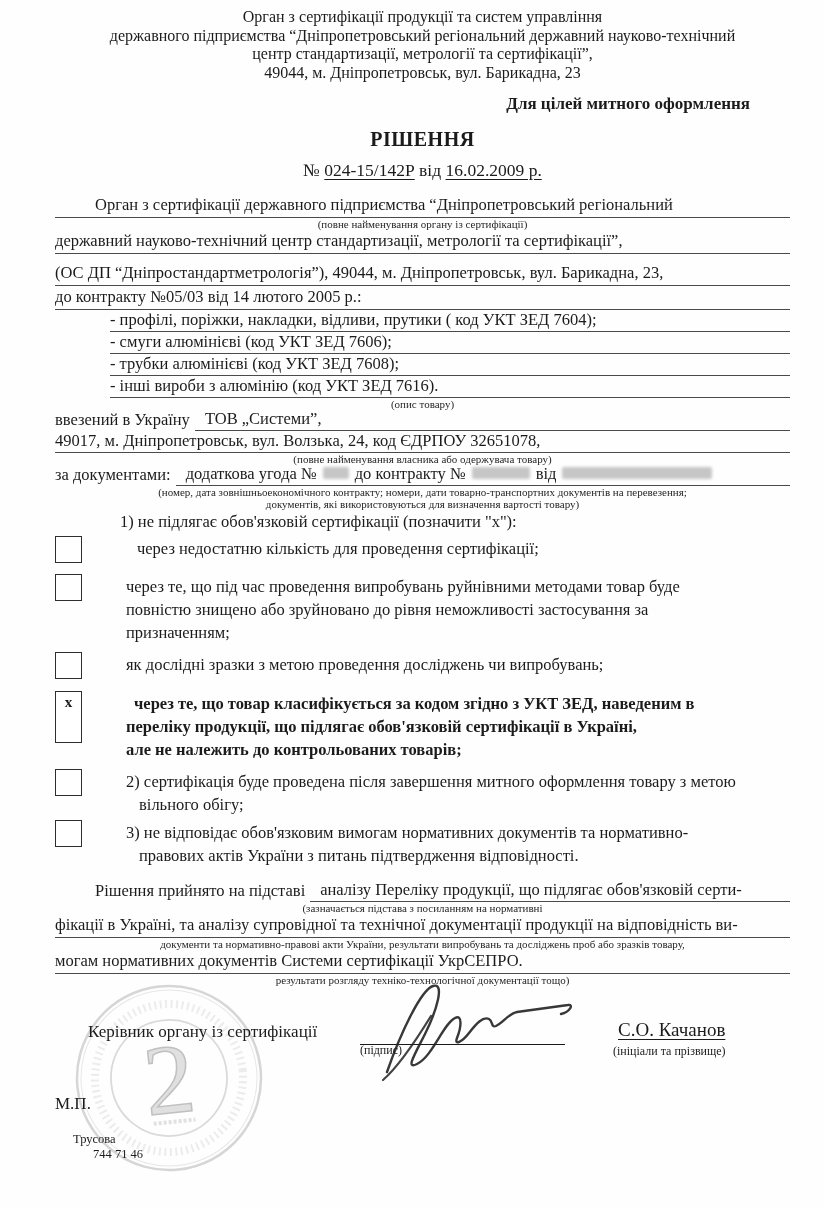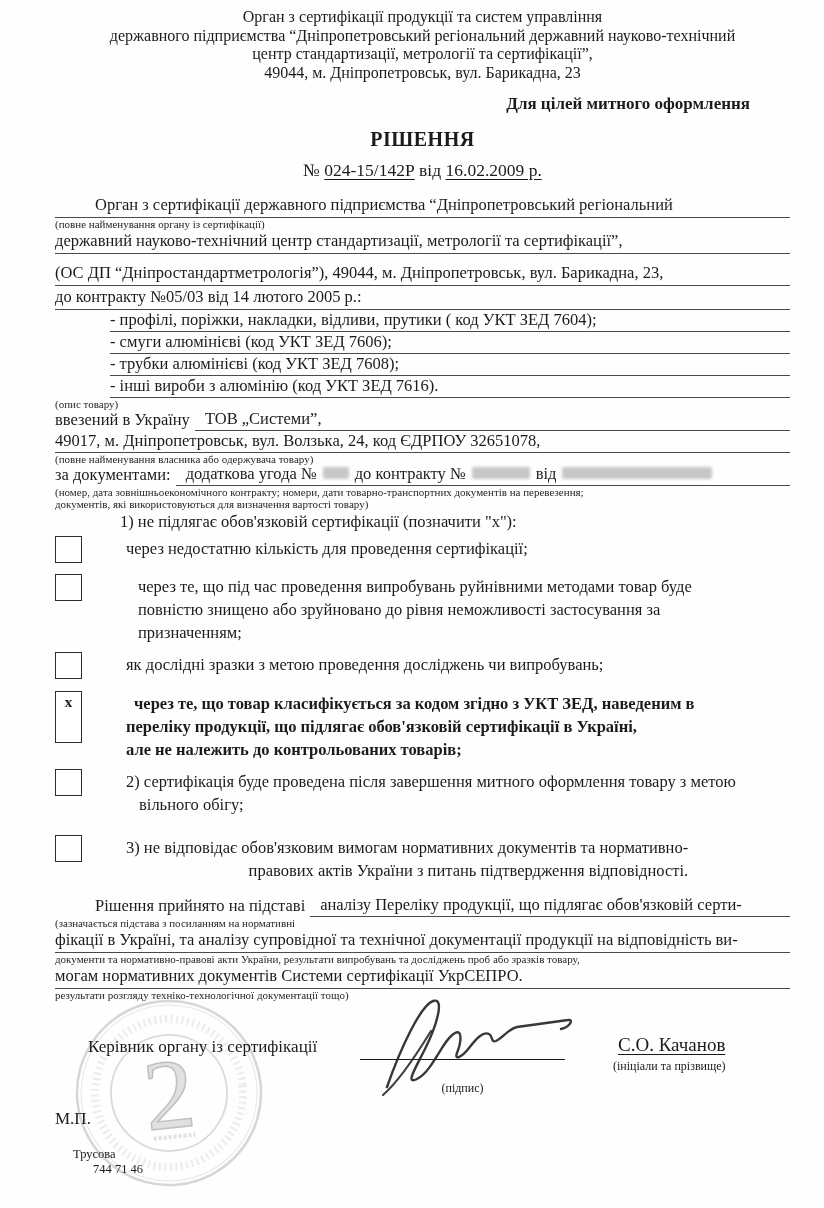--- a/index.html
+++ b/index.html
@@ -11,41 +11,41 @@
   .hdr{text-align:center;font-size:16px;line-height:18.5px;}
   .purpose{font-weight:bold;text-align:right;font-size:17px;margin-top:12px;padding-right:40px;height:20px;}
   .title{text-align:center;font-weight:bold;font-size:20px;margin-top:14px;height:24px;letter-spacing:.5px;}
   .numline{text-align:center;font-size:17.5px;margin-top:8px;height:22px;}
   .u{text-decoration:underline;text-underline-offset:3px;text-decoration-thickness:1px;}
   .uline{border-bottom:1px solid #4a4a4a;line-height:22px;height:23px;white-space:nowrap;overflow:hidden;}
   .h21{height:21px;line-height:20px;}
   .ti40{text-indent:40px;}
   .ml55{margin-left:55px;}
   .mt8{margin-top:8px;} .mt10{margin-top:10px;} .mt12{margin-top:12px;}
-  .cap{font-size:11px;line-height:12px;height:12px;color:#262626;}
+  .cap{font-size:11px;text-align:center;line-height:12px;height:12px;color:#262626;}
   .flexline{display:flex;align-items:flex-end;height:23px;}
   .flexline.h21{height:21px;}
   .flexline .lbl{white-space:nowrap;padding-right:5px;line-height:22px;}
   .flexline .fill{flex:1;border-bottom:1px solid #4a4a4a;padding-left:10px;line-height:22px;white-space:nowrap;overflow:hidden;}
   .clause-h{margin-left:65px;margin-top:2px;height:20px;line-height:20px;}
   .cbrow{display:flex;align-items:flex-start;}
   .cbox{width:25px;height:25px;border:1.5px solid #2e2e2e;flex:0 0 auto;margin-right:44px;
         text-align:center;font-weight:bold;font-size:15px;line-height:20px;background:#fff;}
   .cbox.tall{height:50px;}
   .cbtext{line-height:23px;padding-top:1px;}
   .cbtext div{white-space:nowrap;}
   .cbtext.bold{font-weight:bold;}
   .ind8{text-indent:8px;}
   .redact{display:inline-block;height:12px;background:#c6c6c6;filter:blur(1.5px);border-radius:2px;vertical-align:baseline;margin:0 6px;}
   .r1{width:26px;} .r2{width:58px;} .r3{width:150px;}
   .sign-area{position:relative;height:205px;margin-top:0;}
   .sign-area .abs{position:absolute;}
   .role{left:33px;top:36px;font-size:17px;z-index:2;}
   .sigline{left:305px;top:30px;width:205px;height:28px;border-bottom:1.5px solid #1a1a1a;z-index:1;}
-  .sigcap{left:305px;top:80px;width:205px;text-align:center;font-size:12px;z-index:2;}
+  .sigcap{left:305px;top:57px;width:205px;text-align:left;font-size:12px;z-index:2;}
   .signame{left:563px;top:33px;font-size:19px;z-index:2;}
   .namecap{left:558px;top:58px;font-size:12px;z-index:2;}
   .mp{left:0;top:108px;font-size:17px;z-index:2;}
   .clerk{left:18px;top:146px;font-size:12.5px;z-index:2;}
   .phone{left:38px;top:161px;font-size:12.5px;z-index:2;}
   .stamp{left:18px;top:-4px;width:192px;height:192px;z-index:0;opacity:.8;transform:rotate(-6deg);}
   .sig-svg{left:288px;top:-10px;width:240px;height:105px;z-index:2;}
 </style>
 </head>
 <body>
@@ -94,28 +94,28 @@
     <span class="lbl">за документами:</span>
     <span class="fill">
       <span>додаткова угода №</span><span class="redact r1"></span><span>до контракту №</span><span class="redact r2"></span><span>від</span><span class="redact r3"></span>
     </span>
   </div>
   <div class="cap">(номер, дата зовнішньоекономічного контракту; номери, дати товарно-транспортних документів на перевезення;</div>
   <div class="cap">документів, які використовуються для визначення вартості товару)</div>
 
   <div class="clause-h">1) не підлягає обов'язковій сертифікації (позначити "х"):</div>
 
-  <div class="cbrow" style="margin-top:4px;">
+  <div class="cbrow" style="margin-top:4px;gap:11px;">
     <div class="cbox"><span></span></div>
     <div class="cbtext">
       <div>через недостатню кількість для проведення сертифікації;</div>
     </div>
   </div>
 
-  <div class="cbrow" style="margin-top:11px;gap:12px;">
+  <div class="cbrow" style="margin-top:11px;">
     <div class="cbox"><span></span></div>
     <div class="cbtext">
       <div>через те, що під час проведення випробувань руйнівними методами товар буде</div>
       <div>повністю знищено або зруйновано до рівня неможливості застосування за</div>
       <div>призначенням;</div>
     </div>
   </div>
 
   <div class="cbrow" style="margin-top:8px;">
     <div class="cbox"><span></span></div>
@@ -134,21 +134,21 @@
   </div>
 
   <div class="cbrow" style="margin-top:8px;">
     <div class="cbox"><span></span></div>
     <div class="cbtext">
       <div>2) сертифікація буде проведена після завершення митного оформлення товару з метою</div>
       <div style="padding-left:13px;">вільного обігу;</div>
     </div>
   </div>
 
-  <div class="cbrow" style="margin-top:19px;text-align:right;">
+  <div class="cbrow" style="margin-top:4px;">
     <div class="cbox"><span></span></div>
     <div class="cbtext">
       <div>3) не відповідає обов'язковим вимогам нормативних документів та нормативно-</div>
       <div style="padding-left:13px;">правових актів України з питань підтвердження відповідності.</div>
     </div>
   </div>
 
   <div class="flexline mt12">
     <span class="lbl" style="padding-left:40px;">Рішення прийнято на підставі</span>
     <span class="fill">аналізу Переліку продукції, що підлягає обов'язковій серти-</span>

